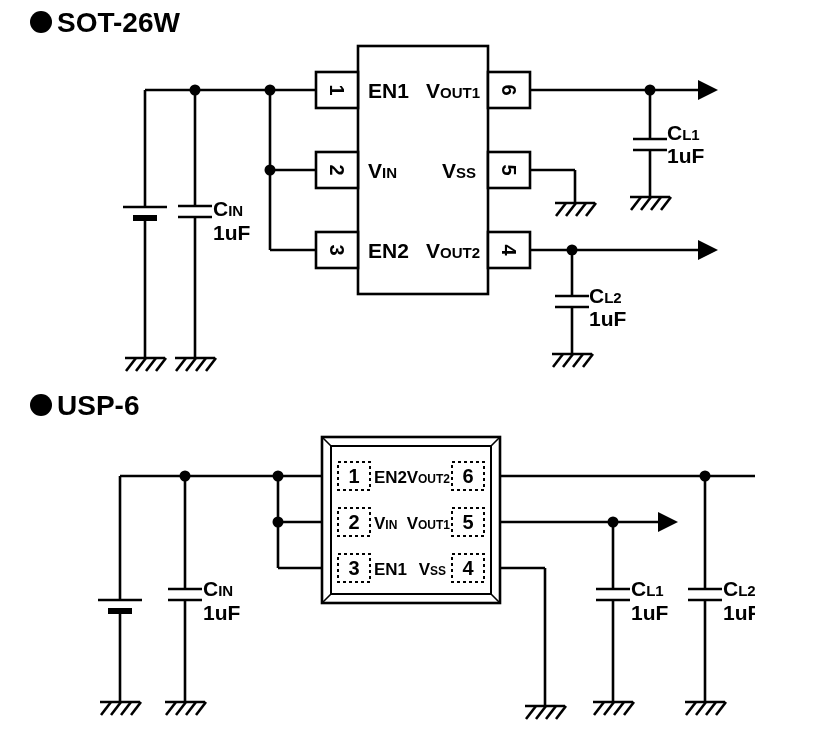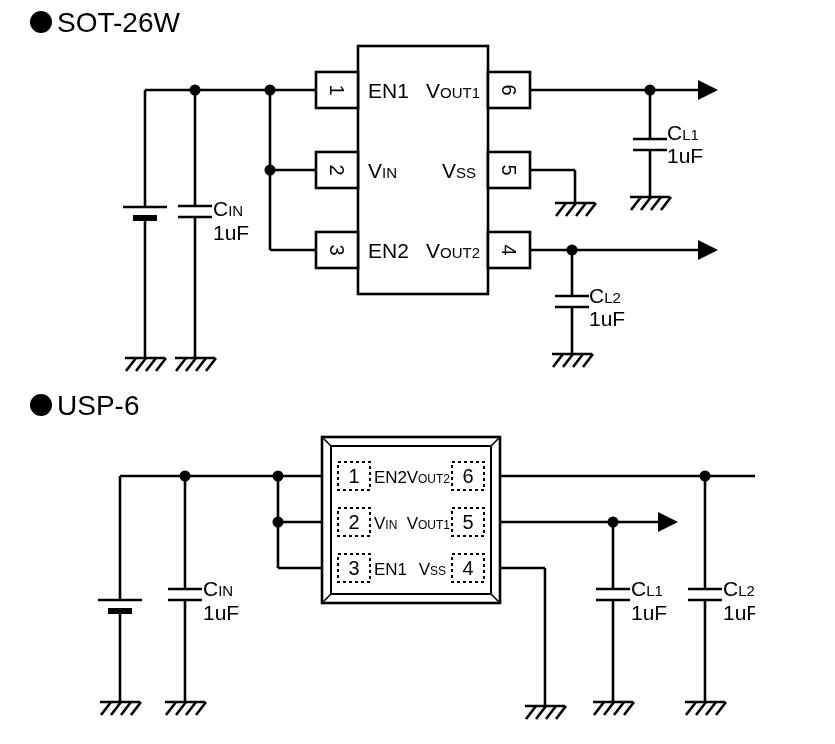--- a/index.html
+++ b/index.html
@@ -1,16 +1,16 @@
 <!DOCTYPE html>
 <html><head>
 <meta charset="utf-8">
 <style>
   html,body{margin:0;padding:0;background:#ffffff;}
-  .page{width:755px;height:744px;background:#ffffff;position:relative;overflow:hidden;}
+  .page{width:755px;height:744px;background:#ffffff;position:relative;overflow:hidden;font-weight:bold;}
   svg{display:block;}
   svg text{font-family:"Liberation Sans","DejaVu Sans",sans-serif;fill:#000;}
   .wire{stroke:#000;stroke-width:2.6;fill:none;stroke-linecap:butt;}
   .thick{stroke-width:6;}
   .box{fill:#ffffff;stroke:#000;stroke-width:2.6;}
   .dotted{fill:#ffffff;stroke:#000;stroke-width:2;stroke-dasharray:3 3;}
   .dot{fill:#000;stroke:none;}
   .arrowhead{fill:#000;stroke:none;}
   .title{font-size:28px;}
   .lbl{font-size:21px;}

